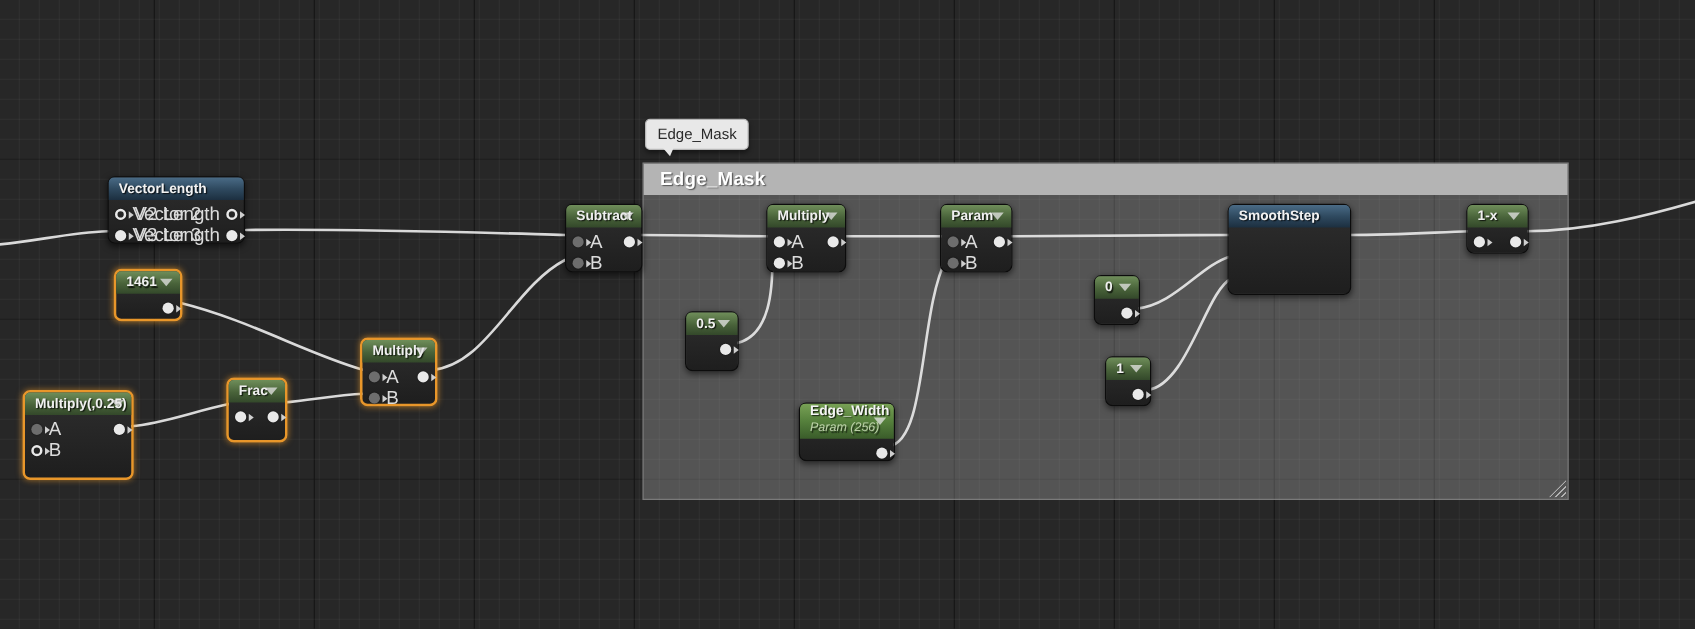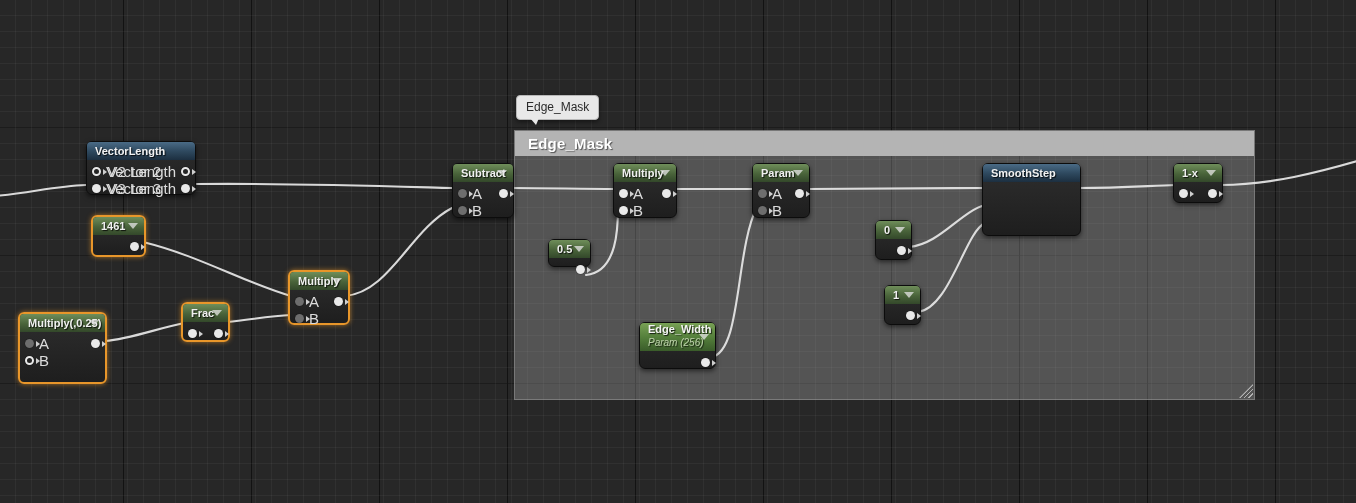--- a/index.html
+++ b/index.html
@@ -172,21 +172,21 @@
             <span class="pin pin-in arrow dim"></span>
             <span class="lbl-in">A</span>
             <span class="pin pin-out arrow"></span>
           </div>
           <div class="row">
             <span class="pin pin-in arrow hollow"></span>
             <span class="lbl-in">B</span>
           </div>
         </div>
       </div>
-      <div class="node sel" style="left: 181px; top: 302px; width: 49px; height: 40px;">
+      <div class="node sel" style="left: 181px; top: 302px; width: 49px; height: 52px;">
         <div class="n-head head-green"><span>Frac</span><span class="caret"></span></div>
         <div class="n-body">
           <div class="row">
             <span class="pin pin-in arrow"></span>
             <span class="pin pin-out arrow"></span>
           </div>
         </div>
       </div>
       <div class="node sel" style="left: 288px; top: 270px; width: 62px; height: 55px;">
         <div class="n-head head-green"><span>Multiply</span><span class="caret"></span></div>
@@ -223,21 +223,21 @@
             <span class="pin pin-in arrow"></span>
             <span class="lbl-in">A</span>
             <span class="pin pin-out arrow"></span>
           </div>
           <div class="row">
             <span class="pin pin-in arrow"></span>
             <span class="lbl-in">B</span>
           </div>
         </div>
       </div>
-      <div class="node" style="left: 548px; top: 239px; width: 43px; height: 28px;">
+      <div class="node" style="left: 548px; top: 249px; width: 43px; height: 48px;">
         <div class="n-head head-green"><span>0.5</span><span class="caret"></span></div>
         <div class="n-body">
           <div class="row">
             <span class="pin pin-out arrow"></span>
           </div>
         </div>
       </div>
       <div class="node" style="left: 752px; top: 163px; width: 58px; height: 55px;">
         <div class="n-head head-green"><span>Param</span><span class="caret"></span></div>
         <div class="n-body">

